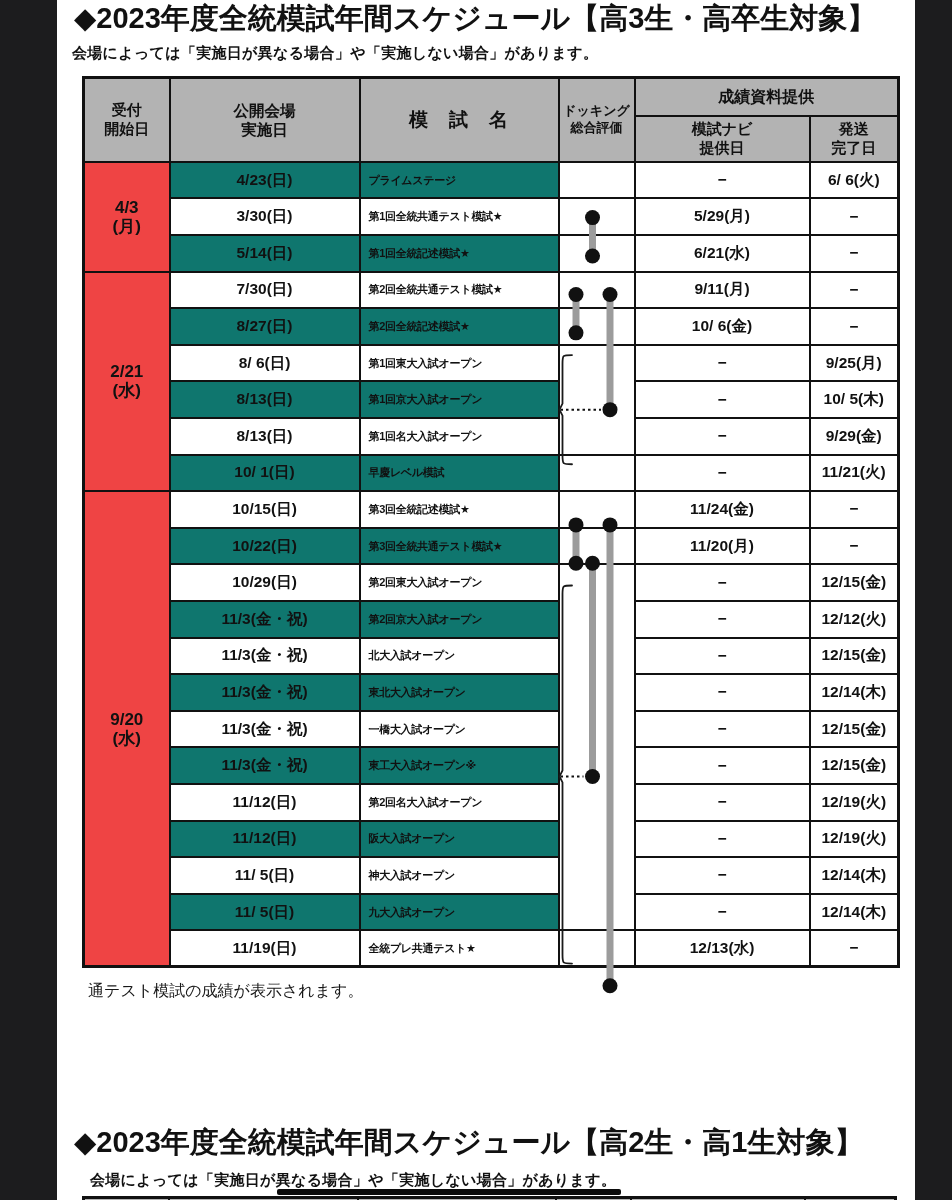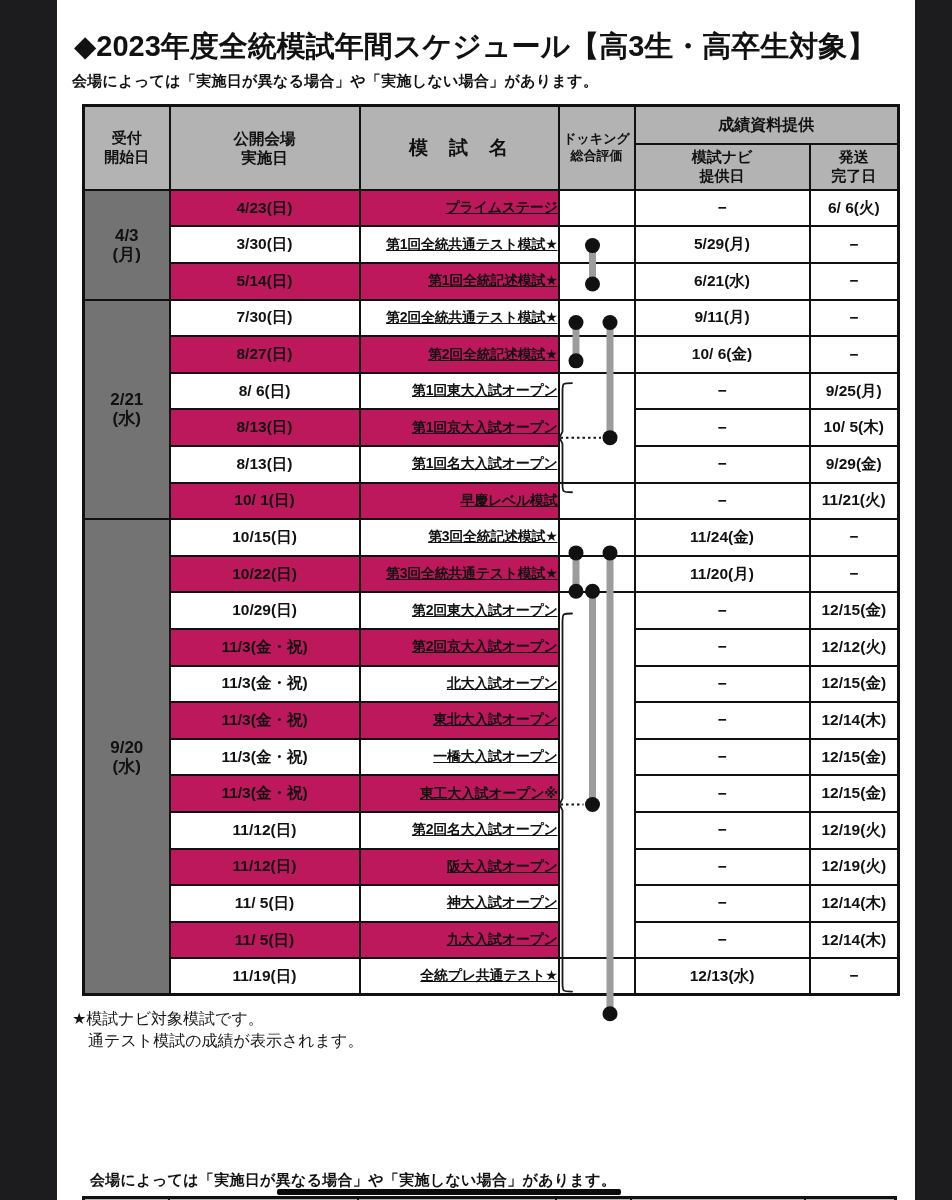--- a/index.html
+++ b/index.html
@@ -1,34 +1,34 @@
 <!DOCTYPE html>
 <html><head>
 <meta charset="utf-8">
 <style>
   html,body{margin:0;padding:0;background:#1c1c1e;}
   body{font-family:"Liberation Sans","DejaVu Sans",sans-serif;color:#111;}
   .paper{position:relative;width:858px;height:1200px;margin-left:57px;background:#ffffff;
-         overflow:hidden;box-sizing:border-box;padding-top:30px;}
+         overflow:hidden;box-sizing:border-box;padding-top:2px;}
   .title{margin:0 0 0 17px;font-size:29px;font-weight:900;letter-spacing:0;color:#111;line-height:1.15;}
   .subtitle{margin:9px 0 0 15px;font-size:15px;font-weight:700;letter-spacing:.3px;}
   .tablewrap{position:relative;margin:13px 0 0 25px;width:791px;}
   table{border-collapse:collapse;table-layout:fixed;width:815px;border:3px solid #111;}
   th,td{border:2px solid #111;padding:0;text-align:center;overflow:hidden;}
   thead th{background:#b3b3b3;font-weight:700;line-height:1.25;}
   .hr1{height:38px;} .hr2{height:46px;}
   th.c1{font-size:15px;} th.c2{font-size:15.5px;} th.c3{font-size:19px;letter-spacing:1px;}
   th.c4{font-size:13px;line-height:1.3;} th.c56{font-size:16px;}
   th.c5,th.c6{font-size:15px;}
   tbody tr{height:36.6px;}
-  td.reception{background:#737373;font-size:17px;font-weight:700;line-height:1.12;}
+  td.reception{background:#ef4444;font-size:17px;font-weight:700;line-height:1.12;}
   td.date{font-size:15.5px;font-weight:700;}
-  td.exam{text-align:right;padding-left:8px;font-size:14px;font-weight:700;letter-spacing:-.3px;text-decoration:underline;}
+  td.exam{text-align:left;padding-left:8px;font-size:11px;font-weight:700;letter-spacing:-.3px;}
   td.navi,td.ship{font-size:15.5px;font-weight:700;}
-  td.shaded{background:#be185d;margin-left:20px;}
+  td.shaded{background:#0f766e;margin-left:20px;}
   td.dock{background:#fff;}
   svg.overlay{position:absolute;left:0;top:0;pointer-events:none;}
   .notes{margin:12px 0 0 15px;width:842px;font-size:16px;font-weight:500;line-height:1.33;color:#161616;}
   .note div{white-space:pre-wrap;}
   .s2-title{position:absolute;top:1126px;left:17px;margin:0;font-size:29px;font-weight:900;line-height:1.15;}
   .s2-sub{position:absolute;top:1171px;left:33px;margin:0;font-size:15px;font-weight:700;letter-spacing:.3px;}
   .s2-bar{position:absolute;top:1189px;left:220px;width:344px;height:6px;background:#0b0b0b;border-radius:2px;}
   .s2-table{position:absolute;top:1196px;left:25px;width:815px;height:10px;display:flex;
             border:3px solid #111;box-sizing:border-box;background:#b3b3b3;}
   .s2-table .pcell{height:100%;border-right:2px solid #111;background:#b3b3b3;box-sizing:border-box;}
@@ -259,27 +259,25 @@
         <line x1="510.5" y1="487.2954545454545" x2="510.5" y2="700.4659090909091" stroke="#9c9c9c" stroke-width="7"></line>
         <circle cx="510.5" cy="487.2954545454545" r="7.5" fill="#111111"></circle>
         <circle cx="510.5" cy="700.4659090909091" r="7.5" fill="#111111"></circle>
         <path d="M 490 509.5 C 480.5 509.5 480.5 509.5 480.5 518.5 L 480.5 694.4659090909091 L 477.5 700.4659090909091 L 480.5 706.4659090909091 L 480.5 878.590909090909 C 480.5 887.590909090909 480.5 887.590909090909 490 887.590909090909" fill="none" stroke="#1a1a1a" stroke-width="1.8" stroke-linecap="round"></path>
         <line x1="478.5" y1="700.4659090909091" x2="501.5" y2="700.4659090909091" stroke="#111" stroke-width="2" stroke-dasharray="2.5 3"></line>
       </svg>
   </div>
 
   <div class="notes" id="notes">
       <div class="note">
-        <div>★模試ナビ対象模試です。</div>
-      </div>
-      <div class="note">
         <div>　通テスト模試の成績が表示されます。</div>
       </div>
     </div>
 
+  <h1 class="s2-title">◆2023年度全統模試年間スケジュール【高2生・高1生対象】</h1>
   <p class="s2-sub">会場によっては「実施日が異なる場合」や「実施しない場合」があります。</p>
   <div class="s2-bar"></div>
   <div class="s2-table" id="ptable">
       <span class="pcell" style="width: 86px;"></span>
       <span class="pcell" style="width: 190px;"></span>
       <span class="pcell" style="width: 199px;"></span>
       <span class="pcell" style="width: 76px;"></span>
       <span class="pcell" style="width: 175px;"></span>
       <span class="pcell" style="width: 89px;"></span>
     </div>

